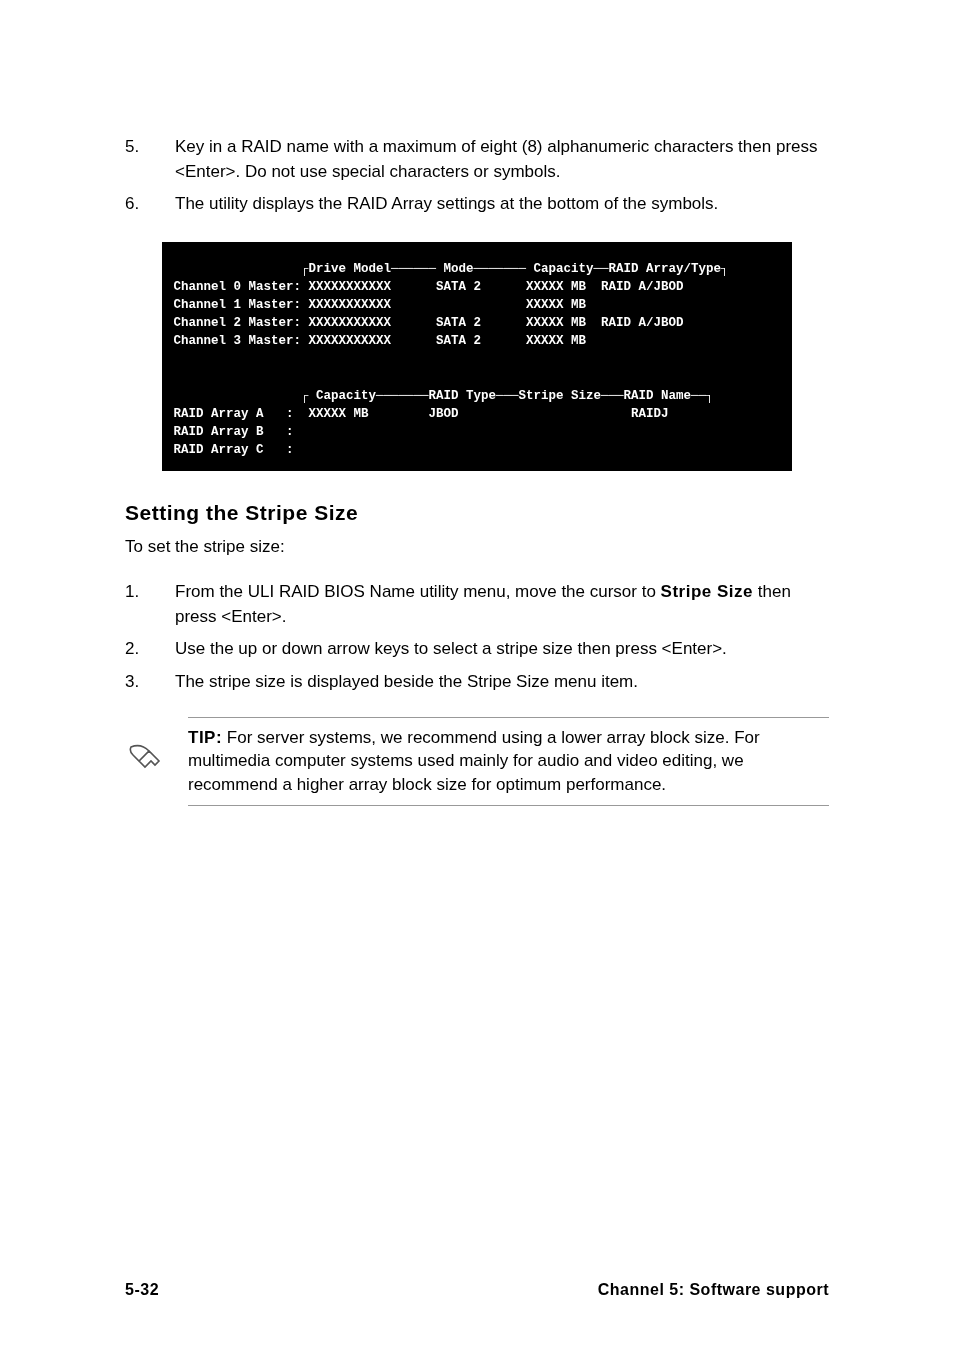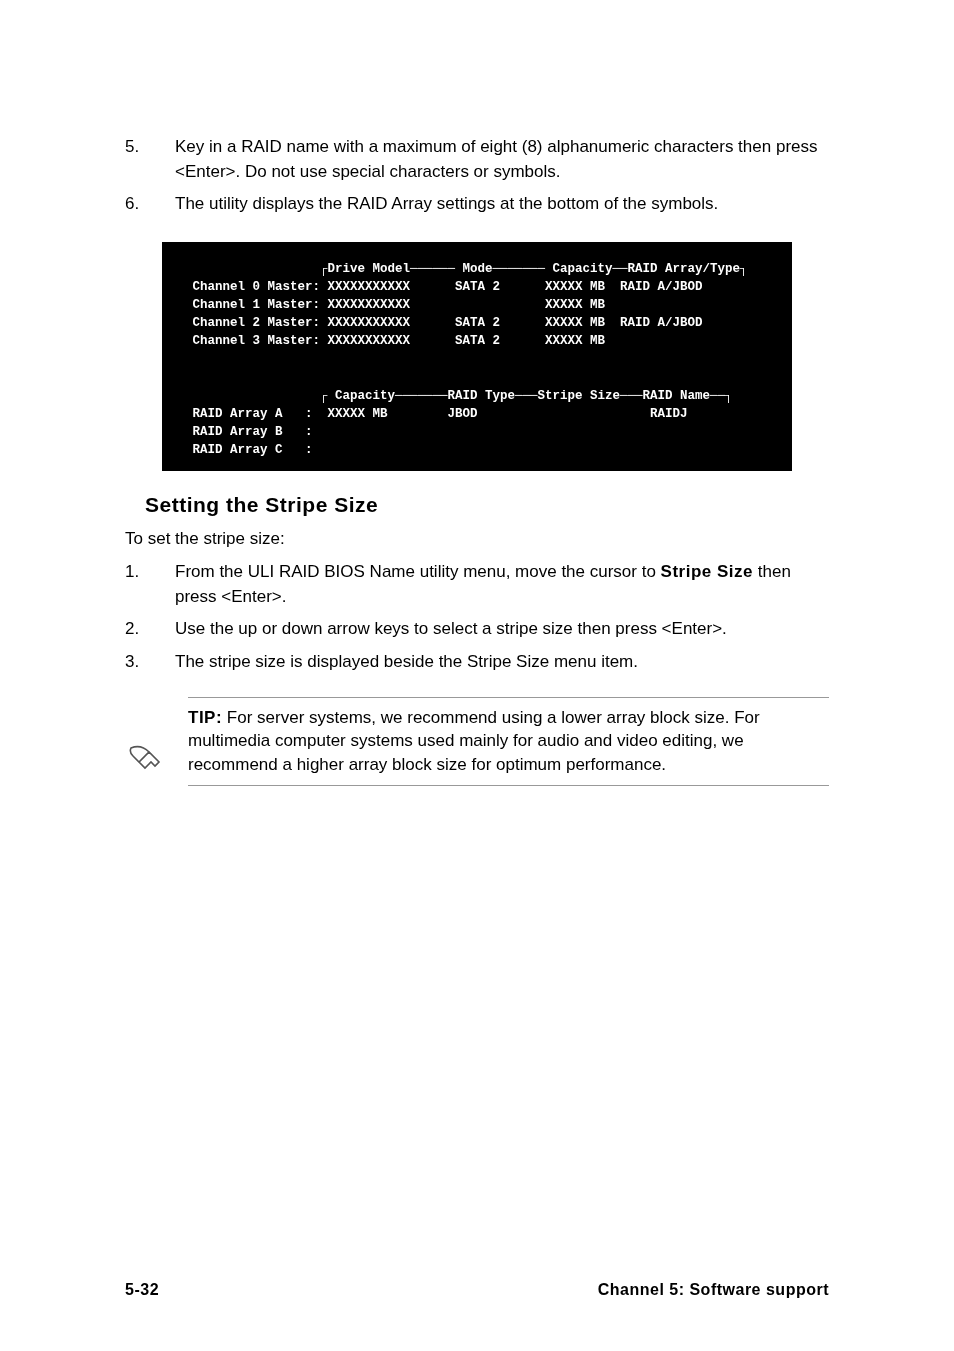--- a/index.html
+++ b/index.html
@@ -22,44 +22,43 @@
       width: 50px;
       flex-shrink: 0;
     }
     .list-text { flex: 1; }
     .bios-box {
       background: #000;
       color: #fff;
       font-family: "Courier New", monospace;
       font-size: 12.5px;
       font-weight: bold;
-      margin: 25px 37px 22px 37px;
-      padding: 18px 18px 12px 23px;
+      margin: 25px 37px 30px 37px;
+      padding: 18px 18px 12px 4px;
       line-height: 1.45;
       white-space: pre;
     }
     .section-heading {
       font-size: 21px;
       font-weight: 900;
       letter-spacing: 0.5px;
       margin-top: 18px;
       margin-bottom: 10px;
-      margin-left: 20px;
     }
     .body-text {
       font-size: 17px;
       line-height: 1.45;
-      margin-bottom: 8px;
+      margin-bottom: 20px;
     }
     .bold { font-weight: 700; letter-spacing: 0.5px; }
     .tip-section {
       display: flex;
       margin-top: 22px;
       gap: 18px;
-      align-items: flex-end;
+      align-items: center;
     }
     .tip-icon {
       width: 45px;
       flex-shrink: 0;
       padding-top: 4px;
     }
     .tip-body {
       flex: 1;
       border-top: 1px solid #999;
       border-bottom: 1px solid #999;

